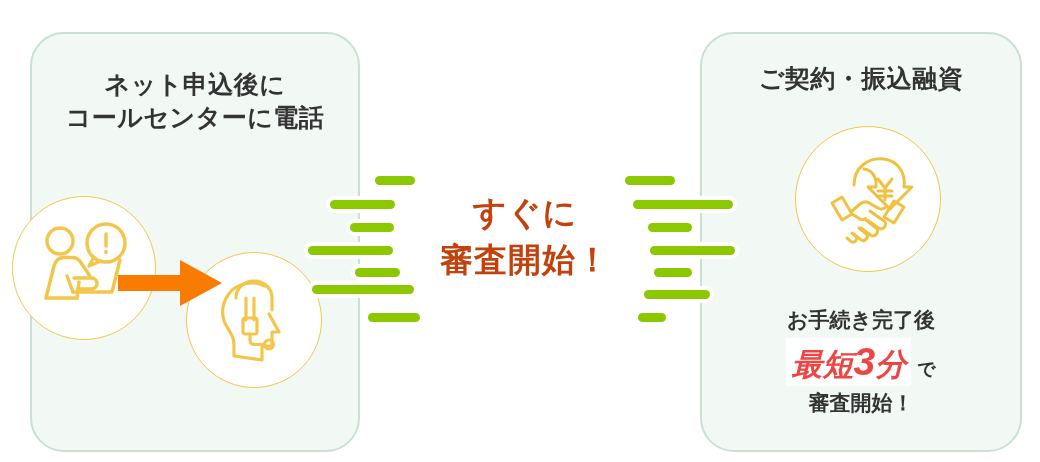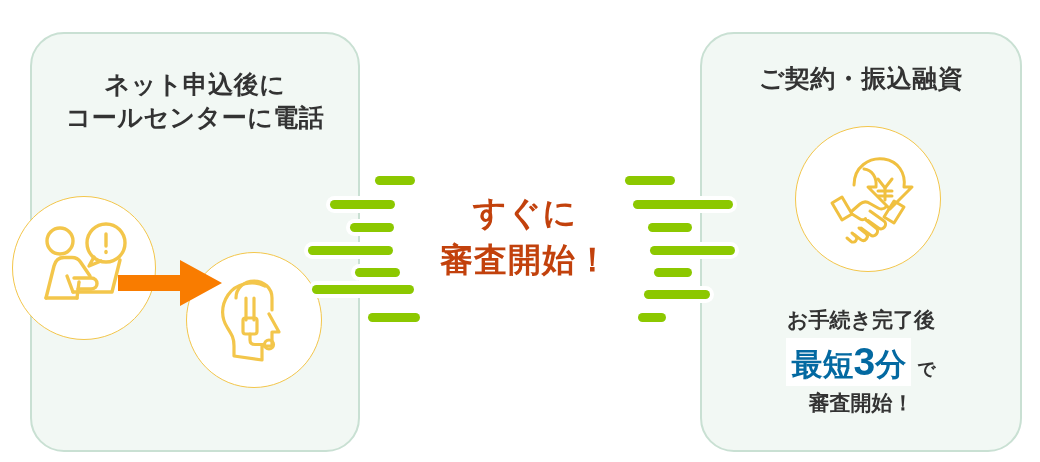--- a/index.html
+++ b/index.html
@@ -159,26 +159,27 @@
   }
   .right-copy .row { white-space: nowrap; }
   .highlight-row {
     display: flex;
     align-items: baseline;
     justify-content: center;
     margin: 2px 0 1px;
   }
   .highlight {
     background: #FFFFFF;
-    color: #0369a1;
+    color: #ef4444;
     font-size: 31px;
     font-weight: bold;
     line-height: 1.12;
     padding: 2px 5px 3px;
     letter-spacing: 0;
+    font-style: italic;
   }
   .highlight .num {
     font-size: 39px;
     letter-spacing: 0;
   }
   .highlight-suffix {
     font-size: 18px;
     color: #333333;
     margin-left: 6px;
   }

